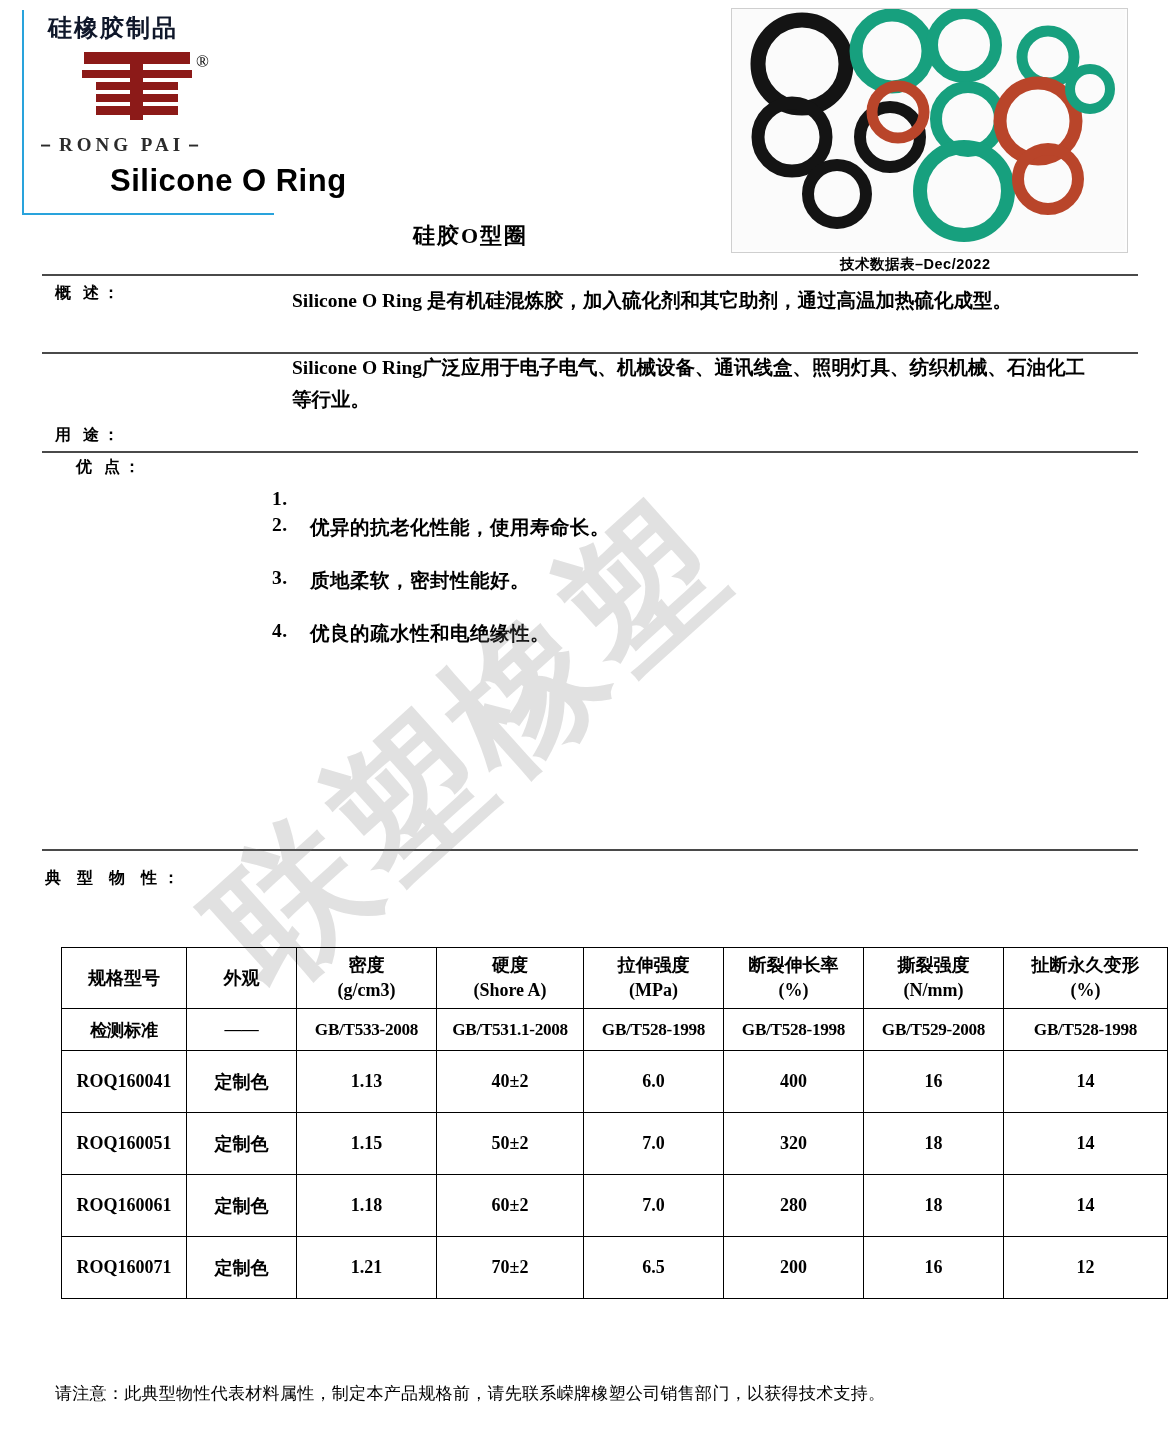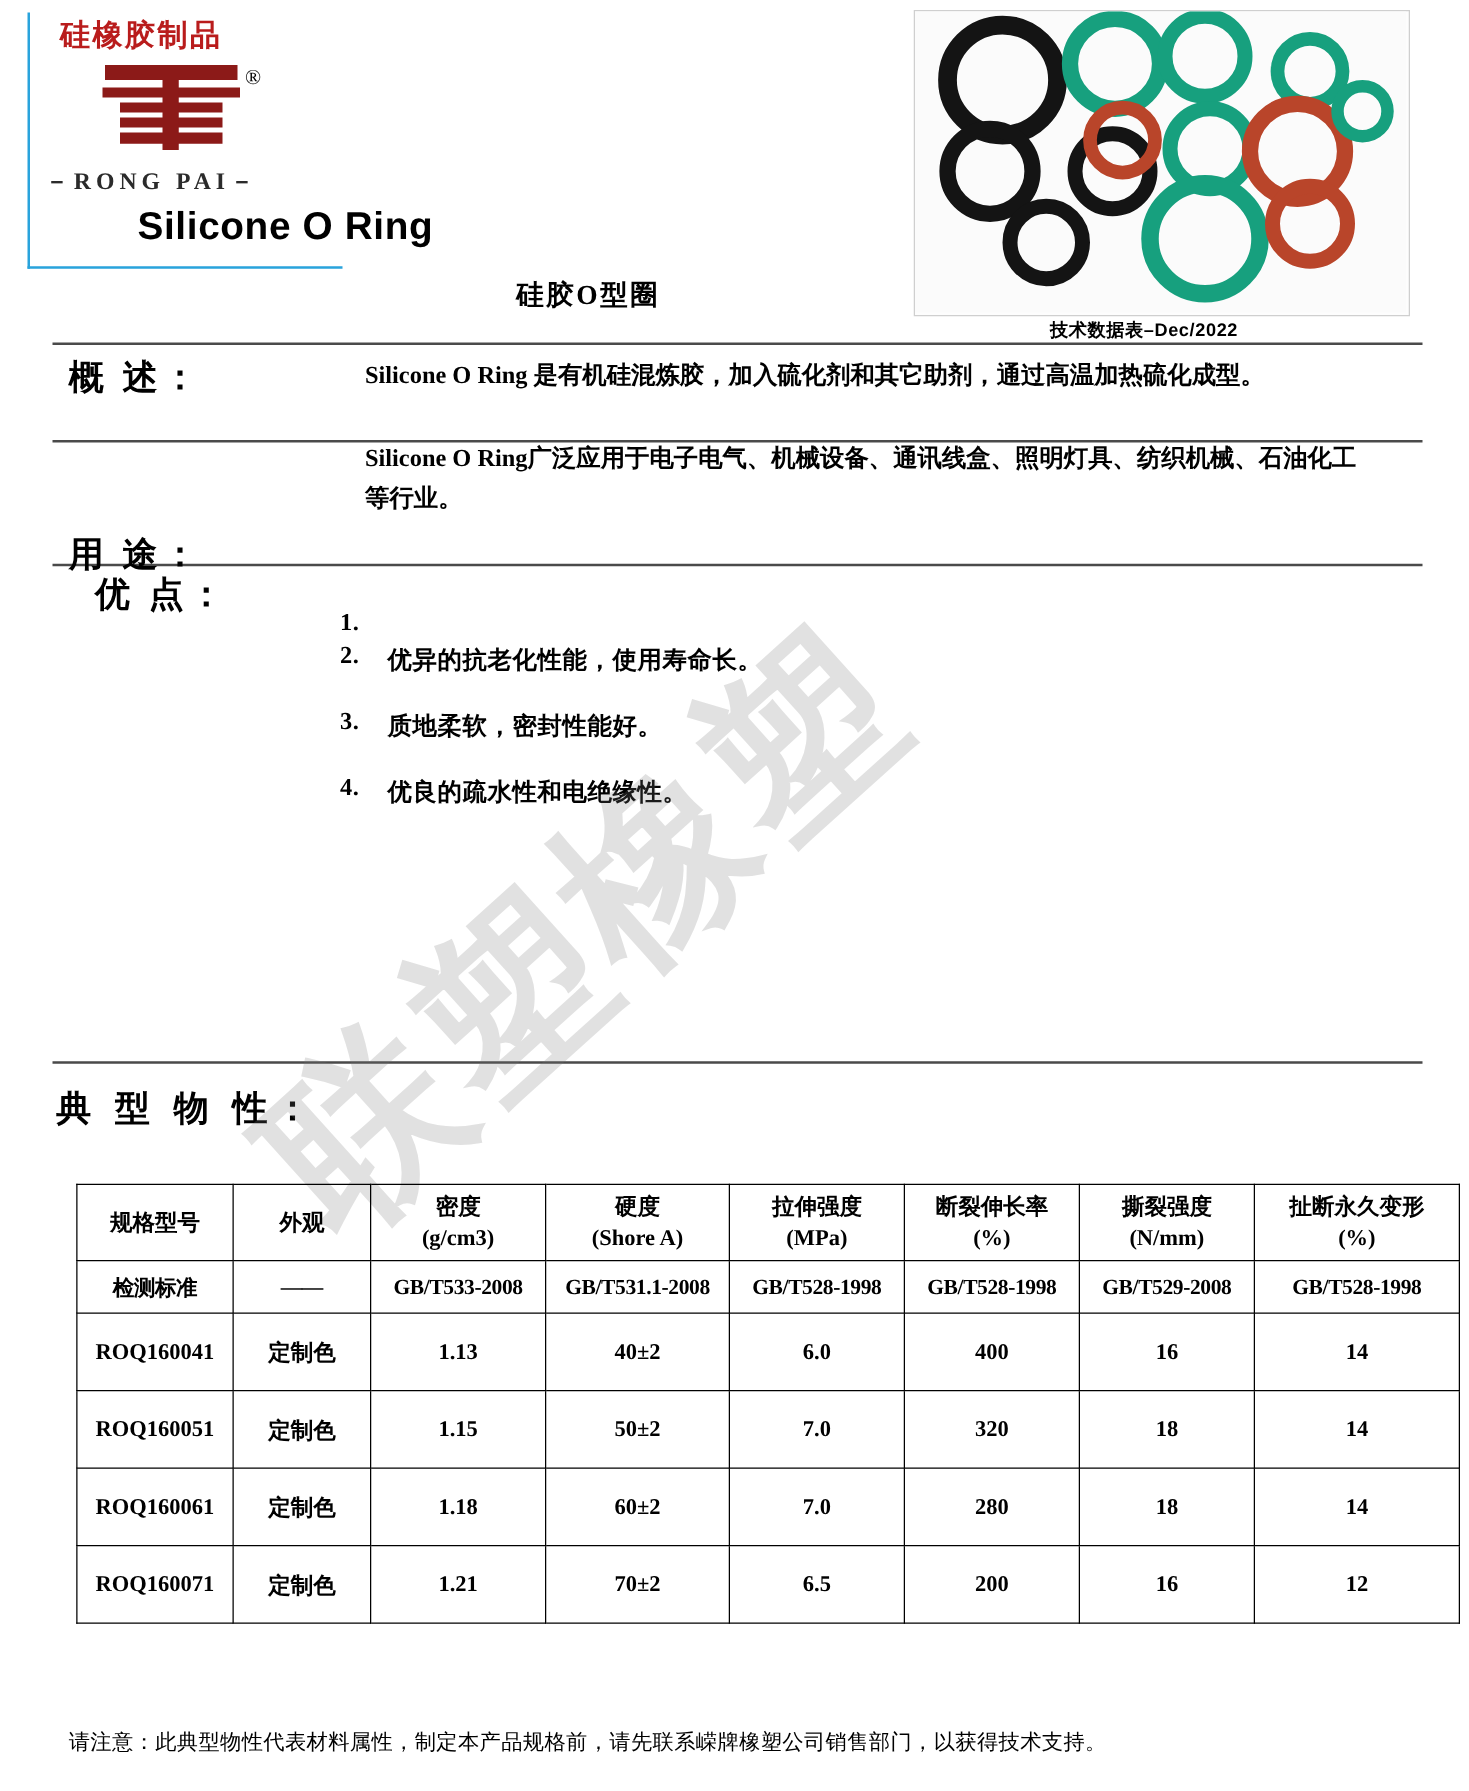--- a/index.html
+++ b/index.html
@@ -55,21 +55,21 @@
     border-bottom: 2px solid #29a3dc;
     box-sizing: border-box;
   }
   .logo-top-cn {
     position: absolute;
     left: 48px; top: 12px;
     font-family: "Liberation Serif", serif;
     font-size: 24px;
     font-weight: bold;
     letter-spacing: 2px;
-    color: #b91c1c;
+    color: #0f172a;
   }
   .logo-mark {
     position: absolute;
     left: 78px; top: 48px;
     width: 118px; height: 72px;
   }
   .logo-reg {
     position: absolute;
     left: 196px; top: 52px;
     font-size: 17px;
@@ -130,21 +130,21 @@
     background: #4a4a4a;
   }
   .r1 { top: 274px; }
   .r2 { top: 352px; }
   .r3 { top: 451px; }
   .r4 { top: 849px; }
 
   .sec-label {
     position: absolute;
     font-family: "Liberation Serif", serif;
-    font-size: 28px;
+    font-size: 16px;
     font-weight: bold;
     letter-spacing: 4px;
   }
   .lbl-1 { left: 55px; top: 283px; }
   .lbl-2 { left: 55px; top: 381px; margin-top: 44px; }
   .lbl-3 { left: 55px; top: 457px; margin-left: 21px; }
   .lbl-4 { left: 45px; top: 868px; letter-spacing: 6px; }
 
   .sec-body {
     position: absolute;

